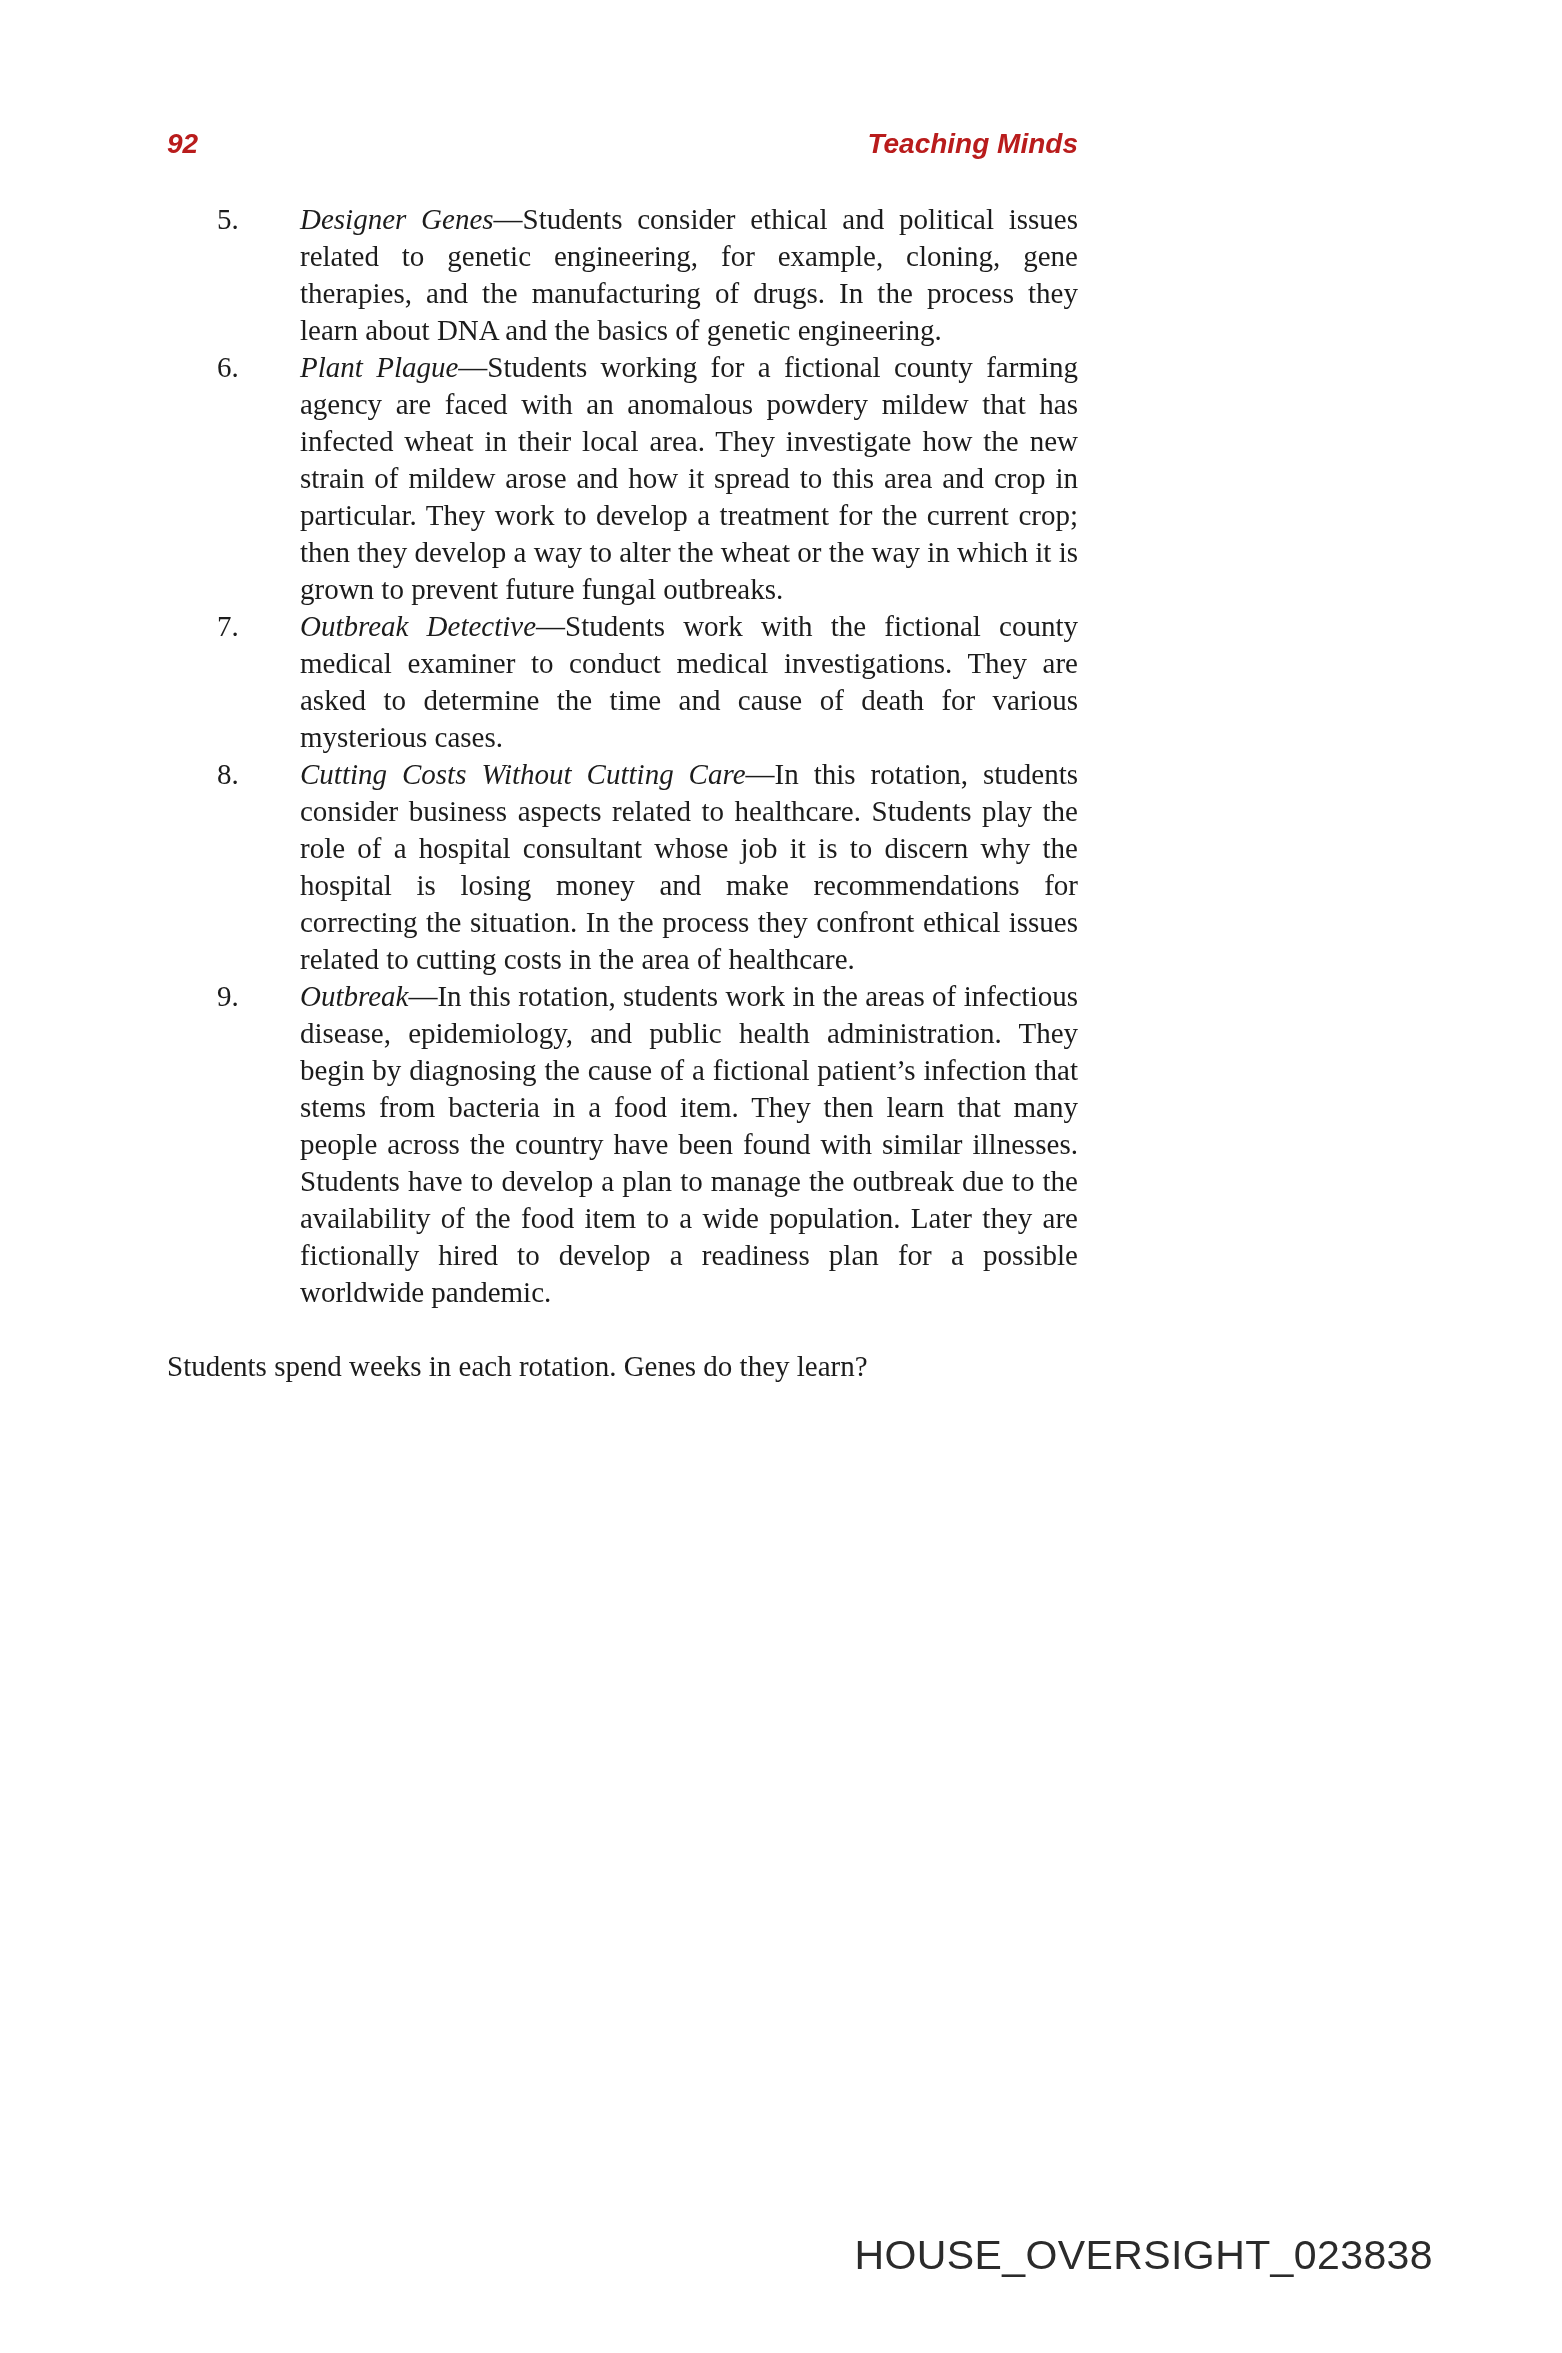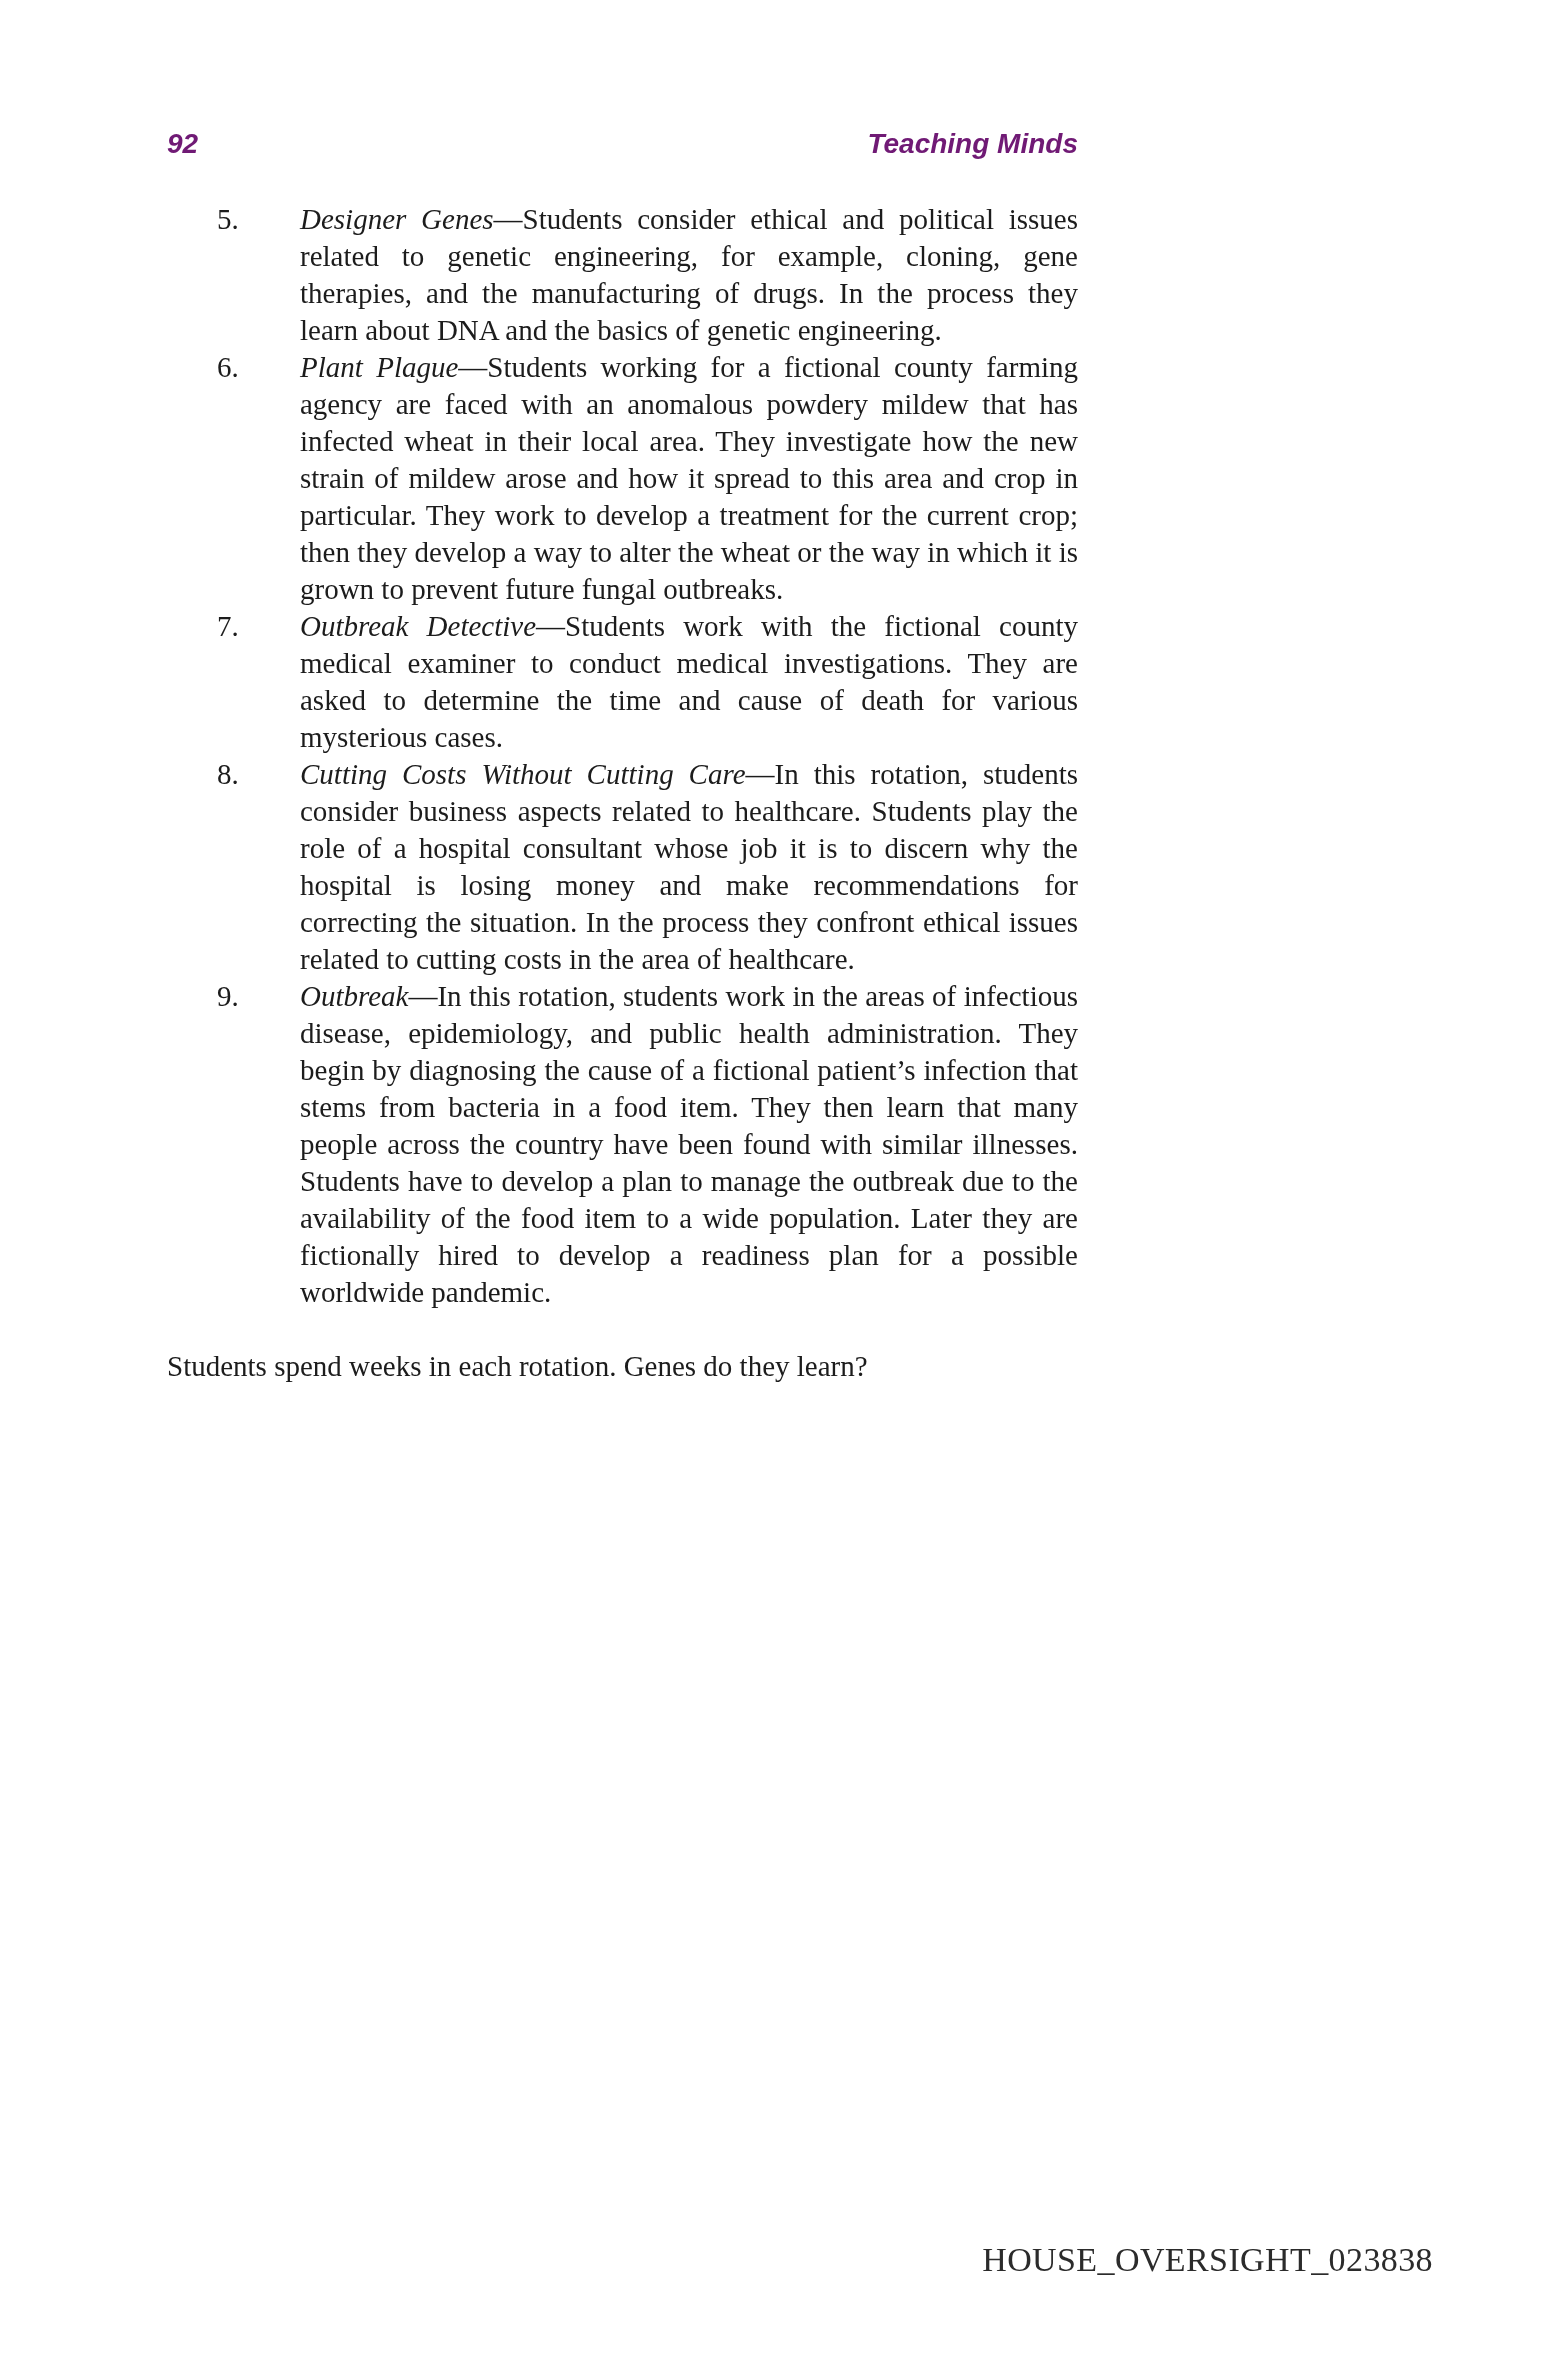--- a/index.html
+++ b/index.html
@@ -18,21 +18,21 @@
     left: 167px;
     top: 128px;
     width: 911px;
     display: flex;
     justify-content: space-between;
     align-items: baseline;
     font-family: "Liberation Sans", sans-serif;
     font-style: italic;
     font-weight: 700;
     font-size: 28px;
-    color: #701a75;
+    color: #b91c1c;
   }
   .content {
     position: absolute;
     left: 167px;
     top: 201px;
     width: 911px;
     font-family: "Liberation Serif", serif;
     font-size: 29px;
     line-height: 37px;
     color: #1c1c1c;
@@ -62,22 +62,22 @@
   .para {
     text-align: justify;
   }
   .para.indent {
     text-indent: 48px;
   }
   .watermark {
     position: absolute;
     right: 129px;
     bottom: 75px;
-    font-family: Liberation Serif, serif;
-    font-size: 34px;
+    font-family: Liberation Sans, sans-serif;
+    font-size: 41px;
     font-weight: 400;
     letter-spacing: 0.4px;
     color: #2b2b2b;
     white-space: nowrap;
   }
 </style>
 </head>
 <body>
 
 <div class="page">

